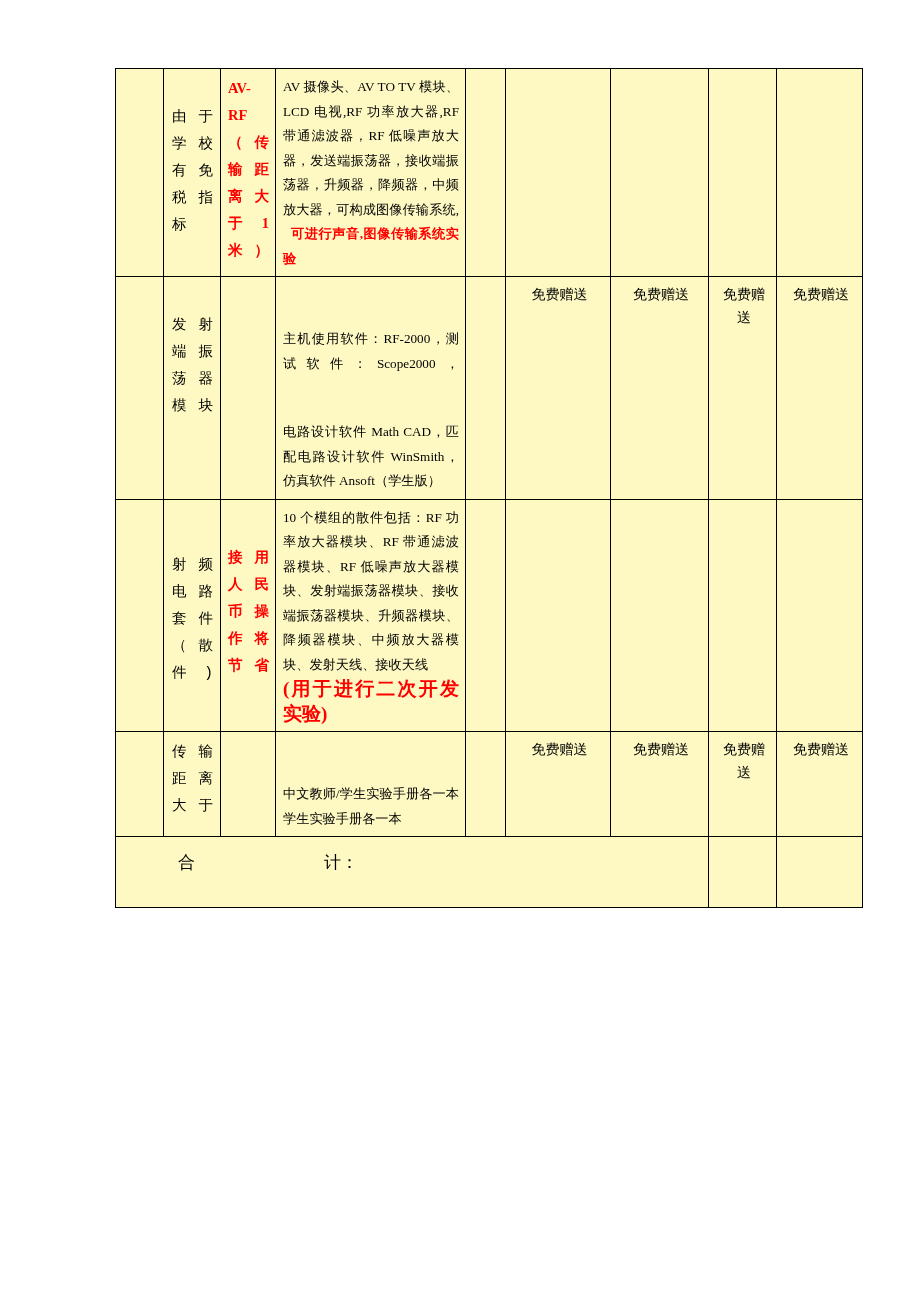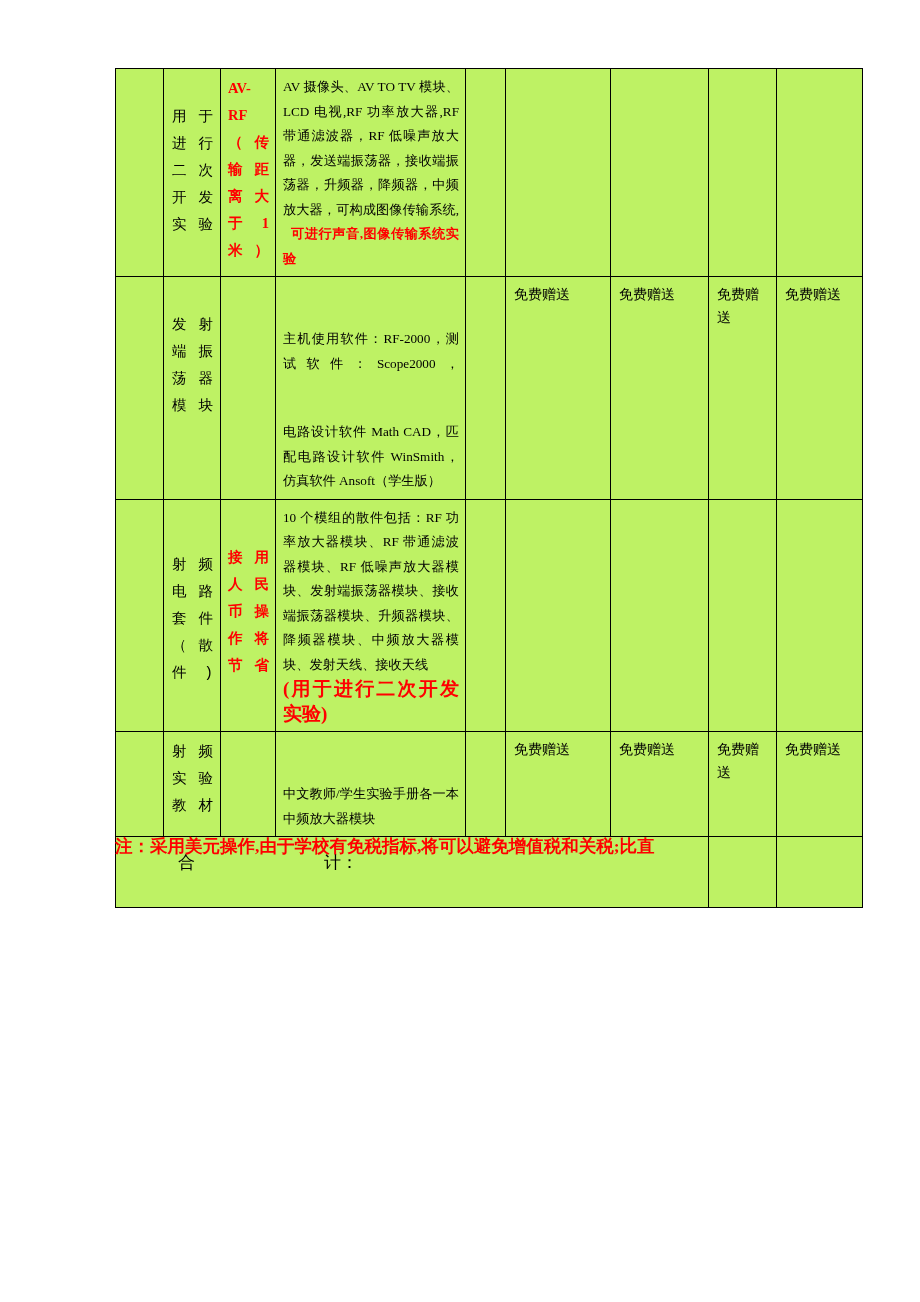--- a/index.html
+++ b/index.html
@@ -30,21 +30,21 @@
     left: 115px;
     top: 68px;
     width: 747px;
     border-collapse: collapse;
     table-layout: fixed;
   }
   table.spec td {
     border: 1px solid #000000;
     vertical-align: top;
     padding: 0;
-    background: #bef264;
+    background: #fef9c3;
   }
 
   
   .c-blank  { width: 48px; }
   .c-name   { width: 57px; }
   .c-spec   { width: 55px; }
   .c-desc   { width: 190px; }
   .c-q1     { width: 40px; }
   .c-q2     { width: 105px; }
   .c-q3     { width: 98px; }
@@ -108,21 +108,21 @@
   .red-note {
     color: #ff0000;
     font-weight: bold;
     font-size: 19px;
   }
 
   .qty-cell .cell-inner {
     font-size: 14px;
     line-height: 23px;
     padding: 6px 5px 4px 8px;
-    text-align: left;
+    text-align: center;
   }
 
   
   .total-row td {
     height: 70px;
   }
   .total-cell .cell-inner {
     font-size: 17px;
     padding: 16px 0 0 0;
     position: relative;
@@ -175,21 +175,21 @@
         <col class="c-q4">
         <col class="c-q5">
     </colgroup>
     <tbody>
 
       <tr>
         <td class="blank-cell">
           <div class="cell-inner"></div>
         </td>
         <td class="name-cell mid">
-          <div class="cell-inner">用于进行二次开发实验</div>
+          <div class="cell-inner">由于学校有免税指标</div>
         </td>
         <td class="spec-cell">
           <div class="cell-inner">AV-RF（传输距离大于 1 米）</div>
         </td>
         <td class="desc-cell">
           <div class="cell-inner">
             <span>AV 摄像头、AV TO TV 模块、LCD 电视,RF 功率放大器,RF 带通滤波器，RF 低噪声放大器，发送端振荡器，接收端振荡器，升频器，降频器，中频放大器，可构成图像传输系统,</span><span class="red">可进行声音,图像传输系统实验</span>
           </div>
         </td>
         <td class="qty-cell">
@@ -274,29 +274,29 @@
         <td class="qty-cell">
           <div class="cell-inner"></div>
         </td>
       </tr>
 
       <tr>
         <td class="blank-cell">
           <div class="cell-inner"></div>
         </td>
         <td class="name-cell last">
-          <div class="cell-inner">射频实验教材</div>
+          <div class="cell-inner">传输距离大于</div>
         </td>
         <td class="spec-cell">
           <div class="cell-inner"></div>
         </td>
         <td class="desc-cell">
           <div class="cell-inner">
             <div class="just-last">中文教师/学生实验手册各一本</div>
-            <div>中频放大器模块</div>
+            <div>学生实验手册各一本</div>
           </div>
         </td>
         <td class="qty-cell">
           <div class="cell-inner"></div>
         </td>
         <td class="qty-cell">
           <div class="cell-inner">免费赠送</div>
         </td>
         <td class="qty-cell">
           <div class="cell-inner">免费赠送</div>
@@ -321,16 +321,15 @@
         </td>
         <td class="total-cell">
           <div class="cell-inner"></div>
         </td>
       </tr>
 
     </tbody>
   </table>
 
   <div class="note">
-    <span class="l1">注：采用美元操作,由于学校有免税指标,将可以避免增值税和关税;比直</span>
   </div>
 
 </div>
 
 </body></html>

